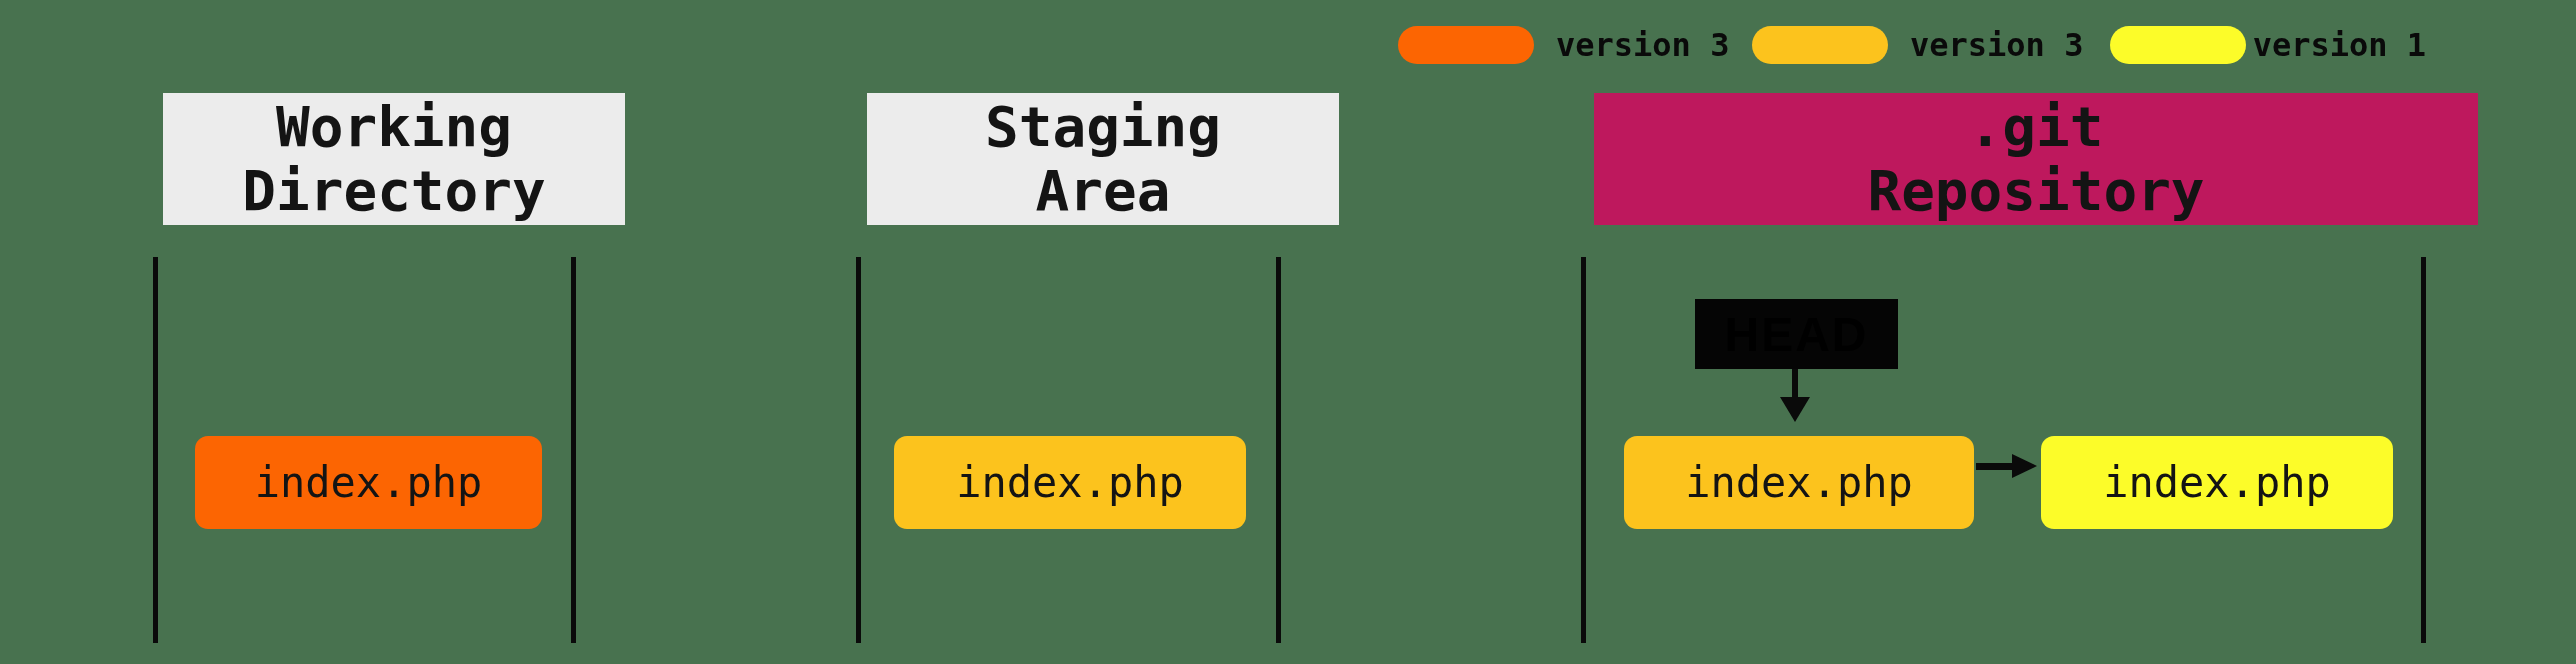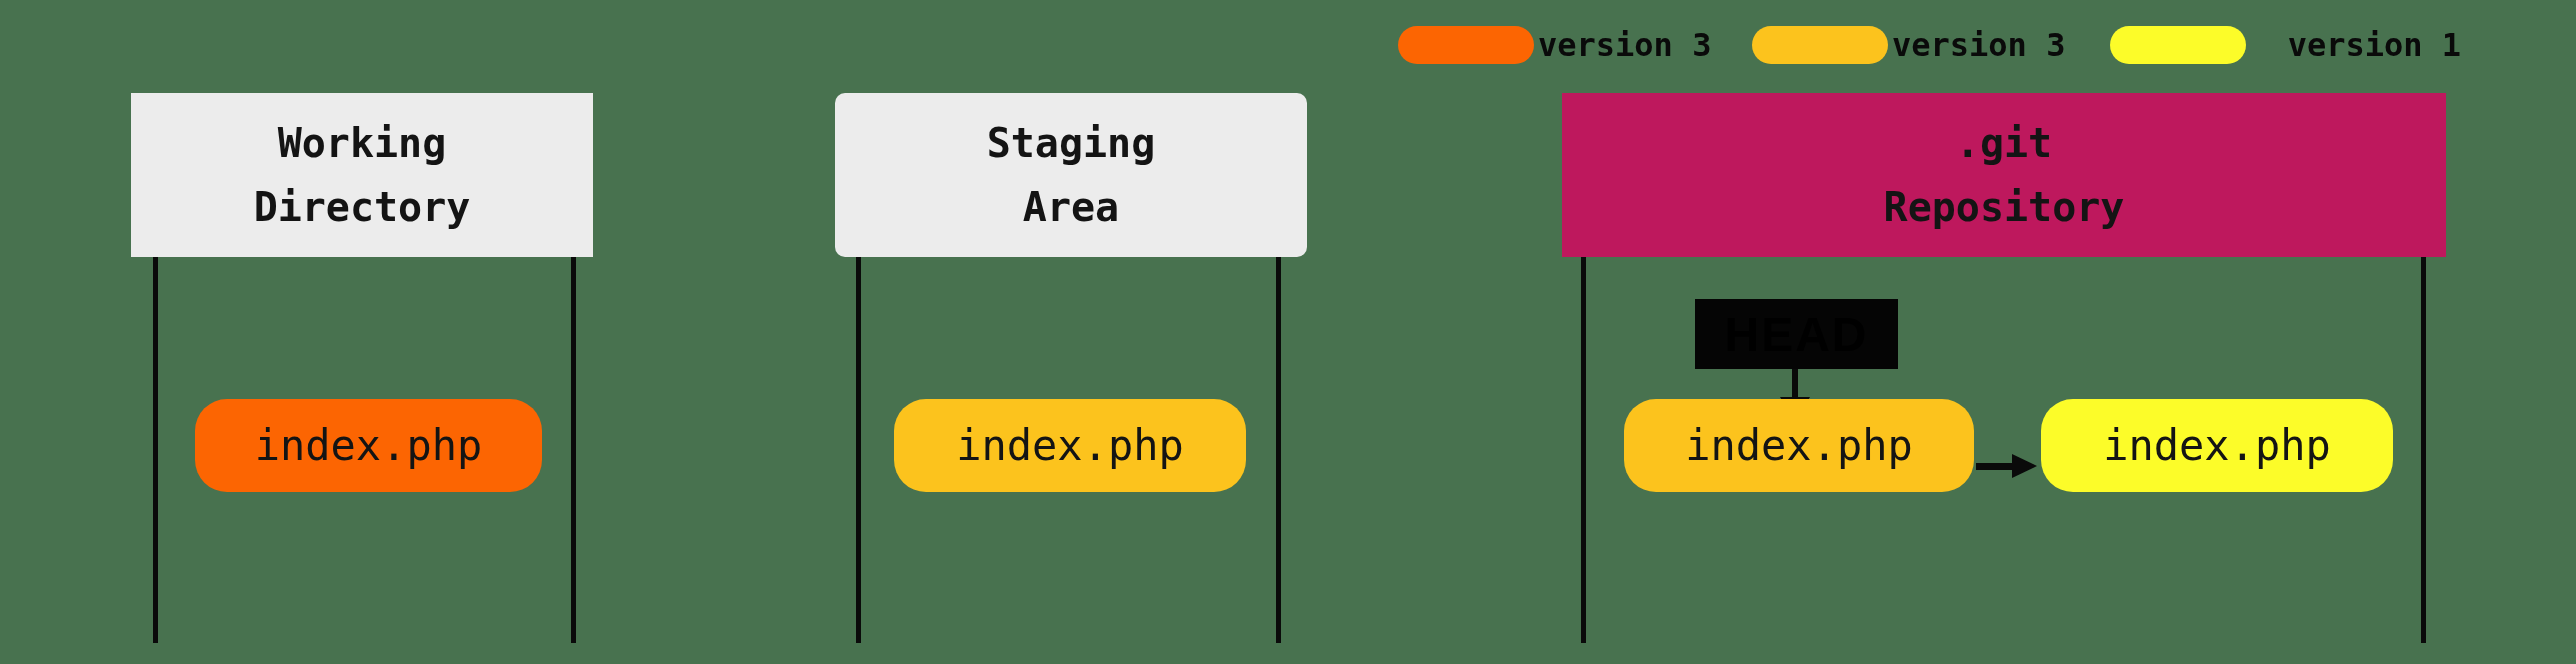--- a/index.html
+++ b/index.html
@@ -34,39 +34,40 @@
   .legend-label {
     font-family: "DejaVu Sans Mono", monospace;
     font-weight: bold;
     font-size: 32px;
     line-height: 39px;
     color: #0a0a0a;
     white-space: nowrap;
   }
   #legend-v3 { left: 1398px; }
   #legend-v2 { left: 1752px; }
-  #legend-v1 { left: 2110px; gap: 35px; }
-  #legend-v3 .legend-label, #legend-v2 .legend-label { margin-left: 4px; }
+  #legend-v1 { left: 2110px; }
+  #legend-v3 .legend-label, #legend-v2 .legend-label { margin-left: 22px; }
   #legend-v1 .legend-label { margin-left: 6.7px; }
 
   
   .panel {
     position: absolute;
     top: 93px;
-    height: 164px;
+    height: 132px;
     display: flex;
     align-items: center;
     justify-content: center;
     text-align: center;
     font-family: "DejaVu Sans Mono", monospace;
     font-weight: bold;
-    font-size: 40px;
+    font-size: 56px;
     line-height: 64px;
     color: #141414;
     white-space: pre-line;
+    margin-left: 32px;
   }
   #panel-working { left: 131px;  width: 462px;  }
   #panel-staging { left: 835px; width: 472px;  }
   #panel-repo    { left: 1562px; width: 884px; }
 
   
   .vline {
     position: absolute;
     top: 257px;
     width: 5.4px;
@@ -75,23 +76,23 @@
   #vline-working-l { left: 153px;  }
   #vline-working-r { left: 571px;  }
   #vline-staging-l { left: 856px; }
   #vline-staging-r { left: 1276px; }
   #vline-repo-l    { left: 1581px; }
   #vline-repo-r    { left: 2421px; }
 
   
   .pill {
     position: absolute;
-    top: 399px;
+    top: 436px;
     height: 93px;
-    border-radius: 32px;
+    border-radius: 13px;
     display: flex;
     align-items: center;
     justify-content: center;
     font-family: "DejaVu Sans Mono", monospace;
     font-size: 42px;
     color: #141414;
     white-space: nowrap;
   }
   #pill-working { left: 195px;  width: 347px; }
   #pill-staging { left: 894px; width: 352px; }
@@ -165,21 +166,21 @@
     <div class="legend-swatch" style="background-color: rgb(252, 195, 29);"></div>
     <div class="legend-label">version 3</div>
   </div>
   <div class="legend-item" id="legend-v1">
     <div class="legend-swatch" style="background-color: rgb(252, 252, 41);"></div>
     <div class="legend-label">version 1</div>
   </div>
 
   <div class="panel" id="panel-working" style="background-color: rgb(236, 236, 236);">Working
 Directory</div>
-  <div class="panel" id="panel-staging" style="background-color: rgb(236, 236, 236); border-radius: 10px;">Staging
+  <div class="panel" id="panel-staging" style="background-color: rgb(236, 236, 236);">Staging
 Area</div>
   <div class="panel" id="panel-repo" style="background-color: #be185d;">.git
 Repository</div>
 
   <div class="vline" id="vline-working-l" style="background-color: rgb(10, 10, 10);"></div>
   <div class="vline" id="vline-working-r" style="background-color: rgb(10, 10, 10);"></div>
   <div class="vline" id="vline-staging-l" style="background-color: rgb(10, 10, 10);"></div>
   <div class="vline" id="vline-staging-r" style="background-color: rgb(10, 10, 10);"></div>
   <div class="vline" id="vline-repo-l" style="background-color: rgb(10, 10, 10);"></div>
   <div class="vline" id="vline-repo-r" style="background-color: rgb(10, 10, 10);"></div>

